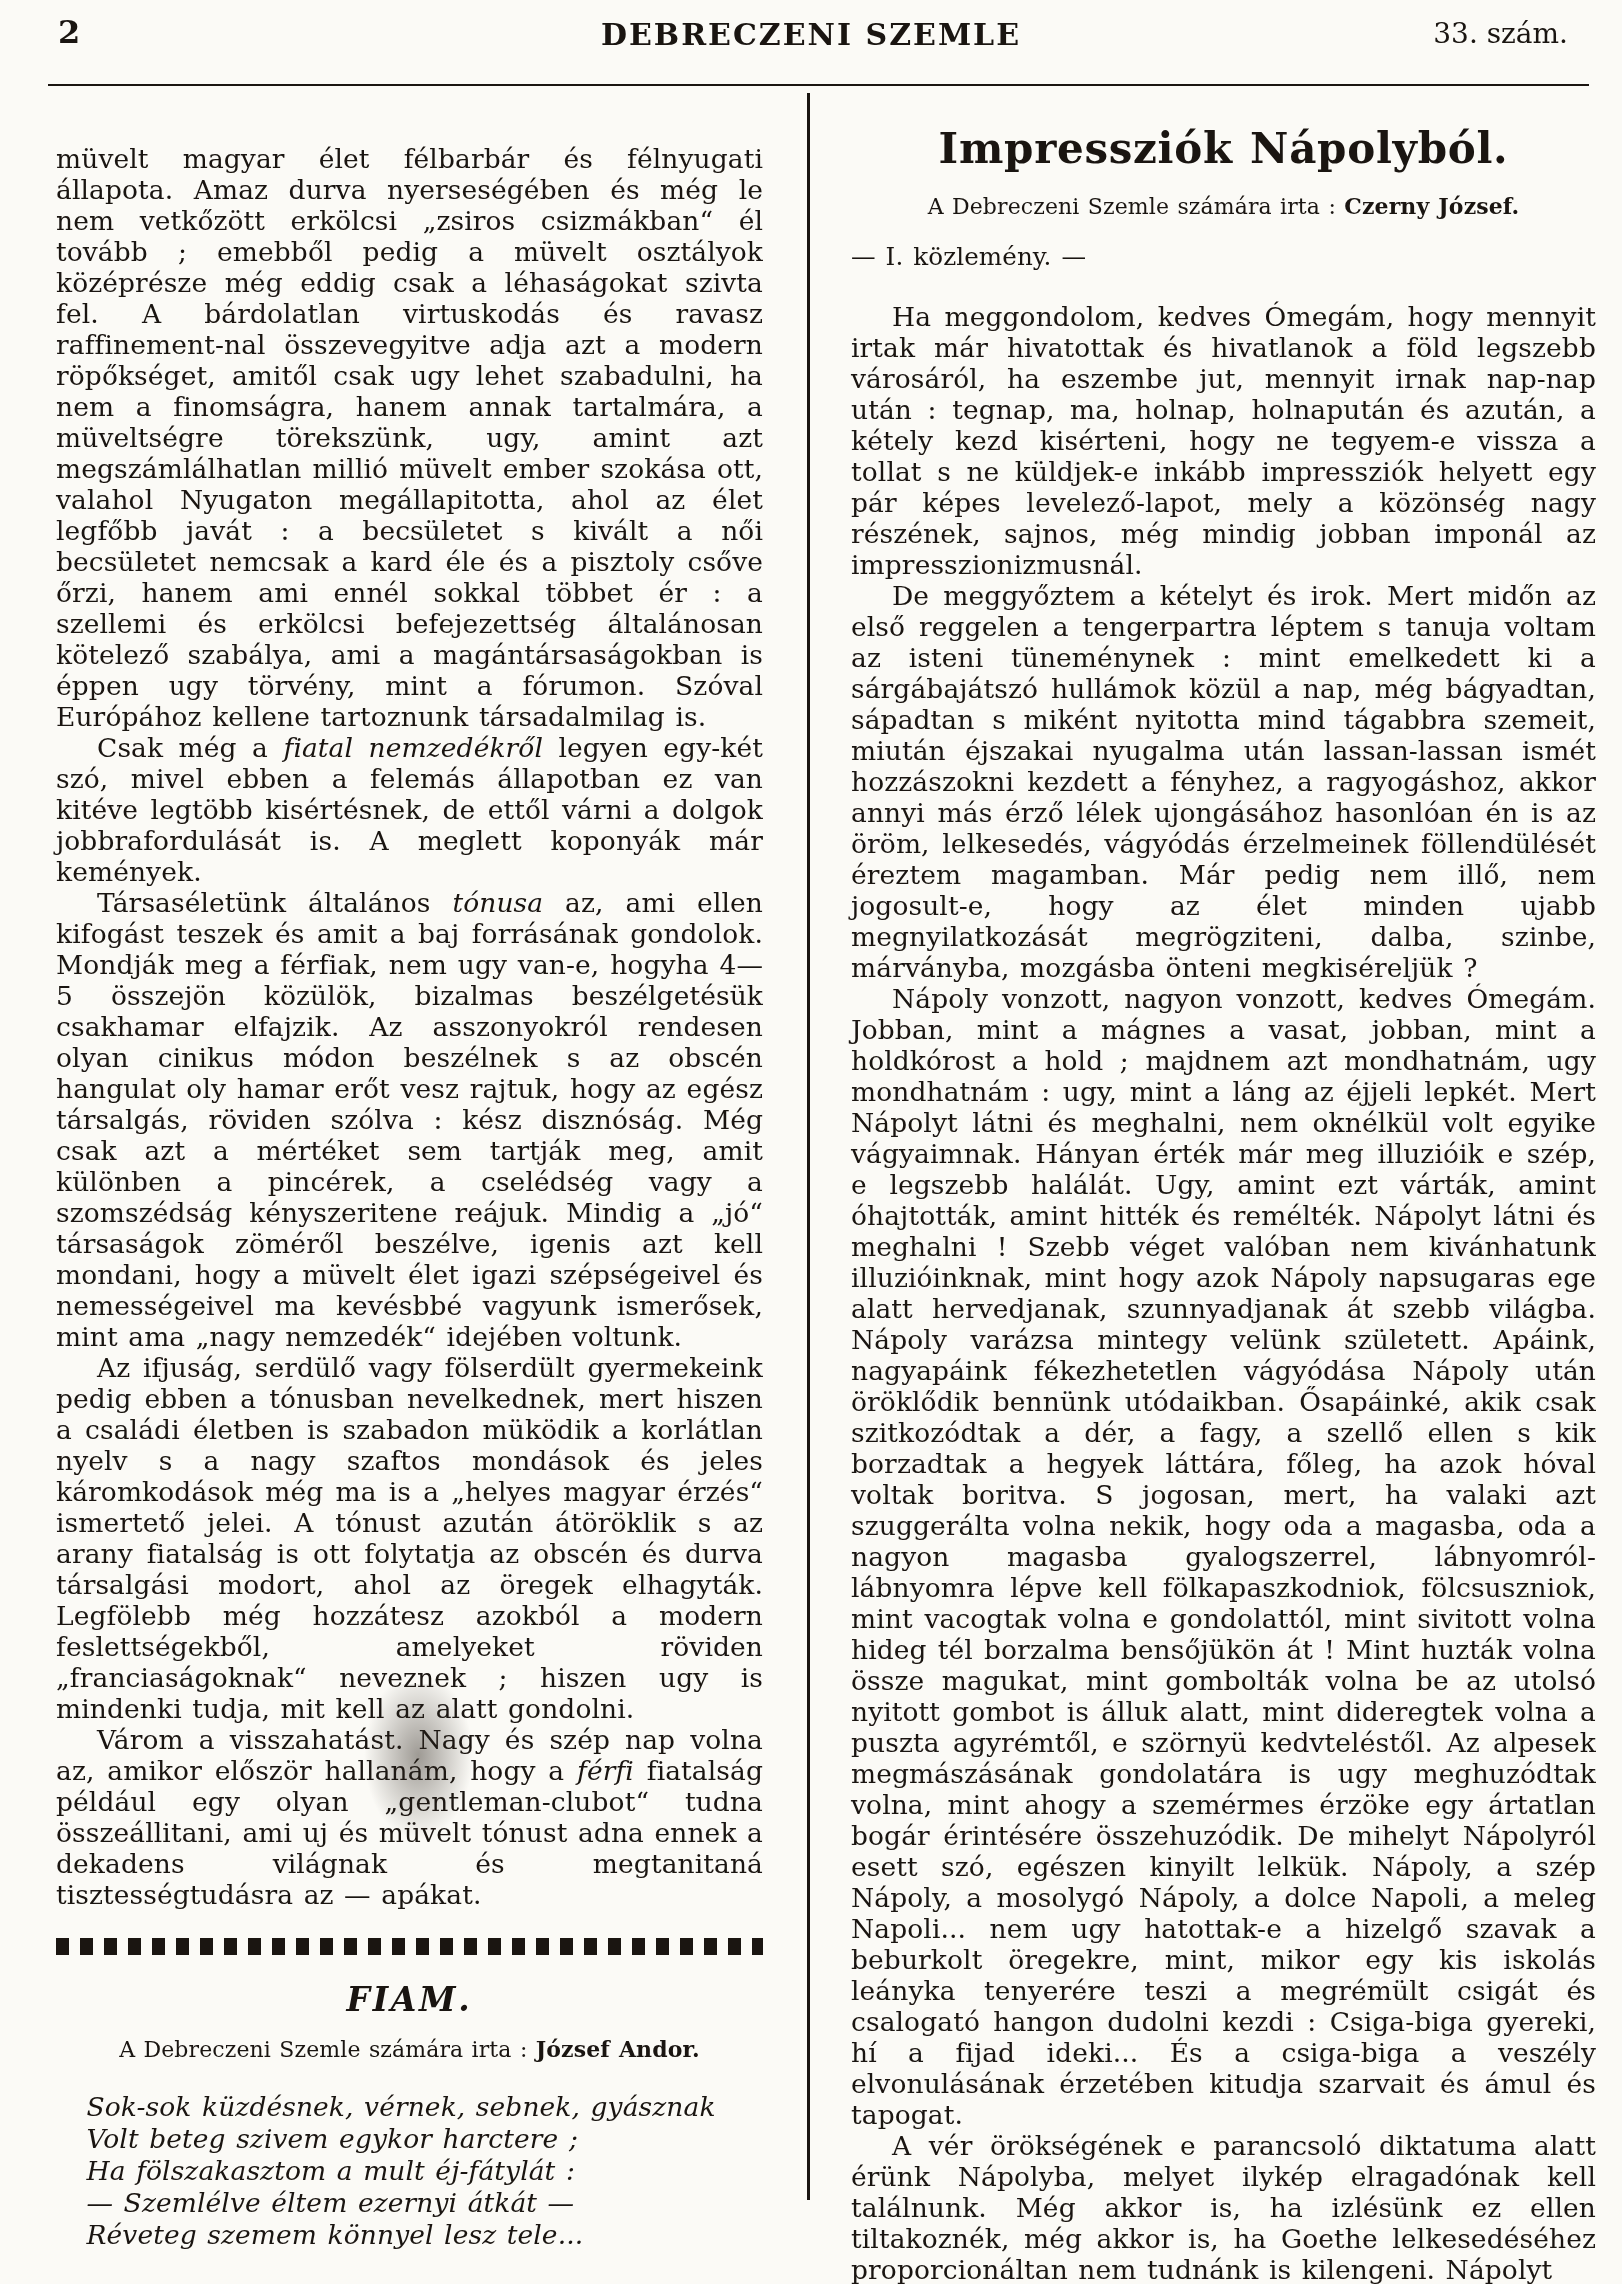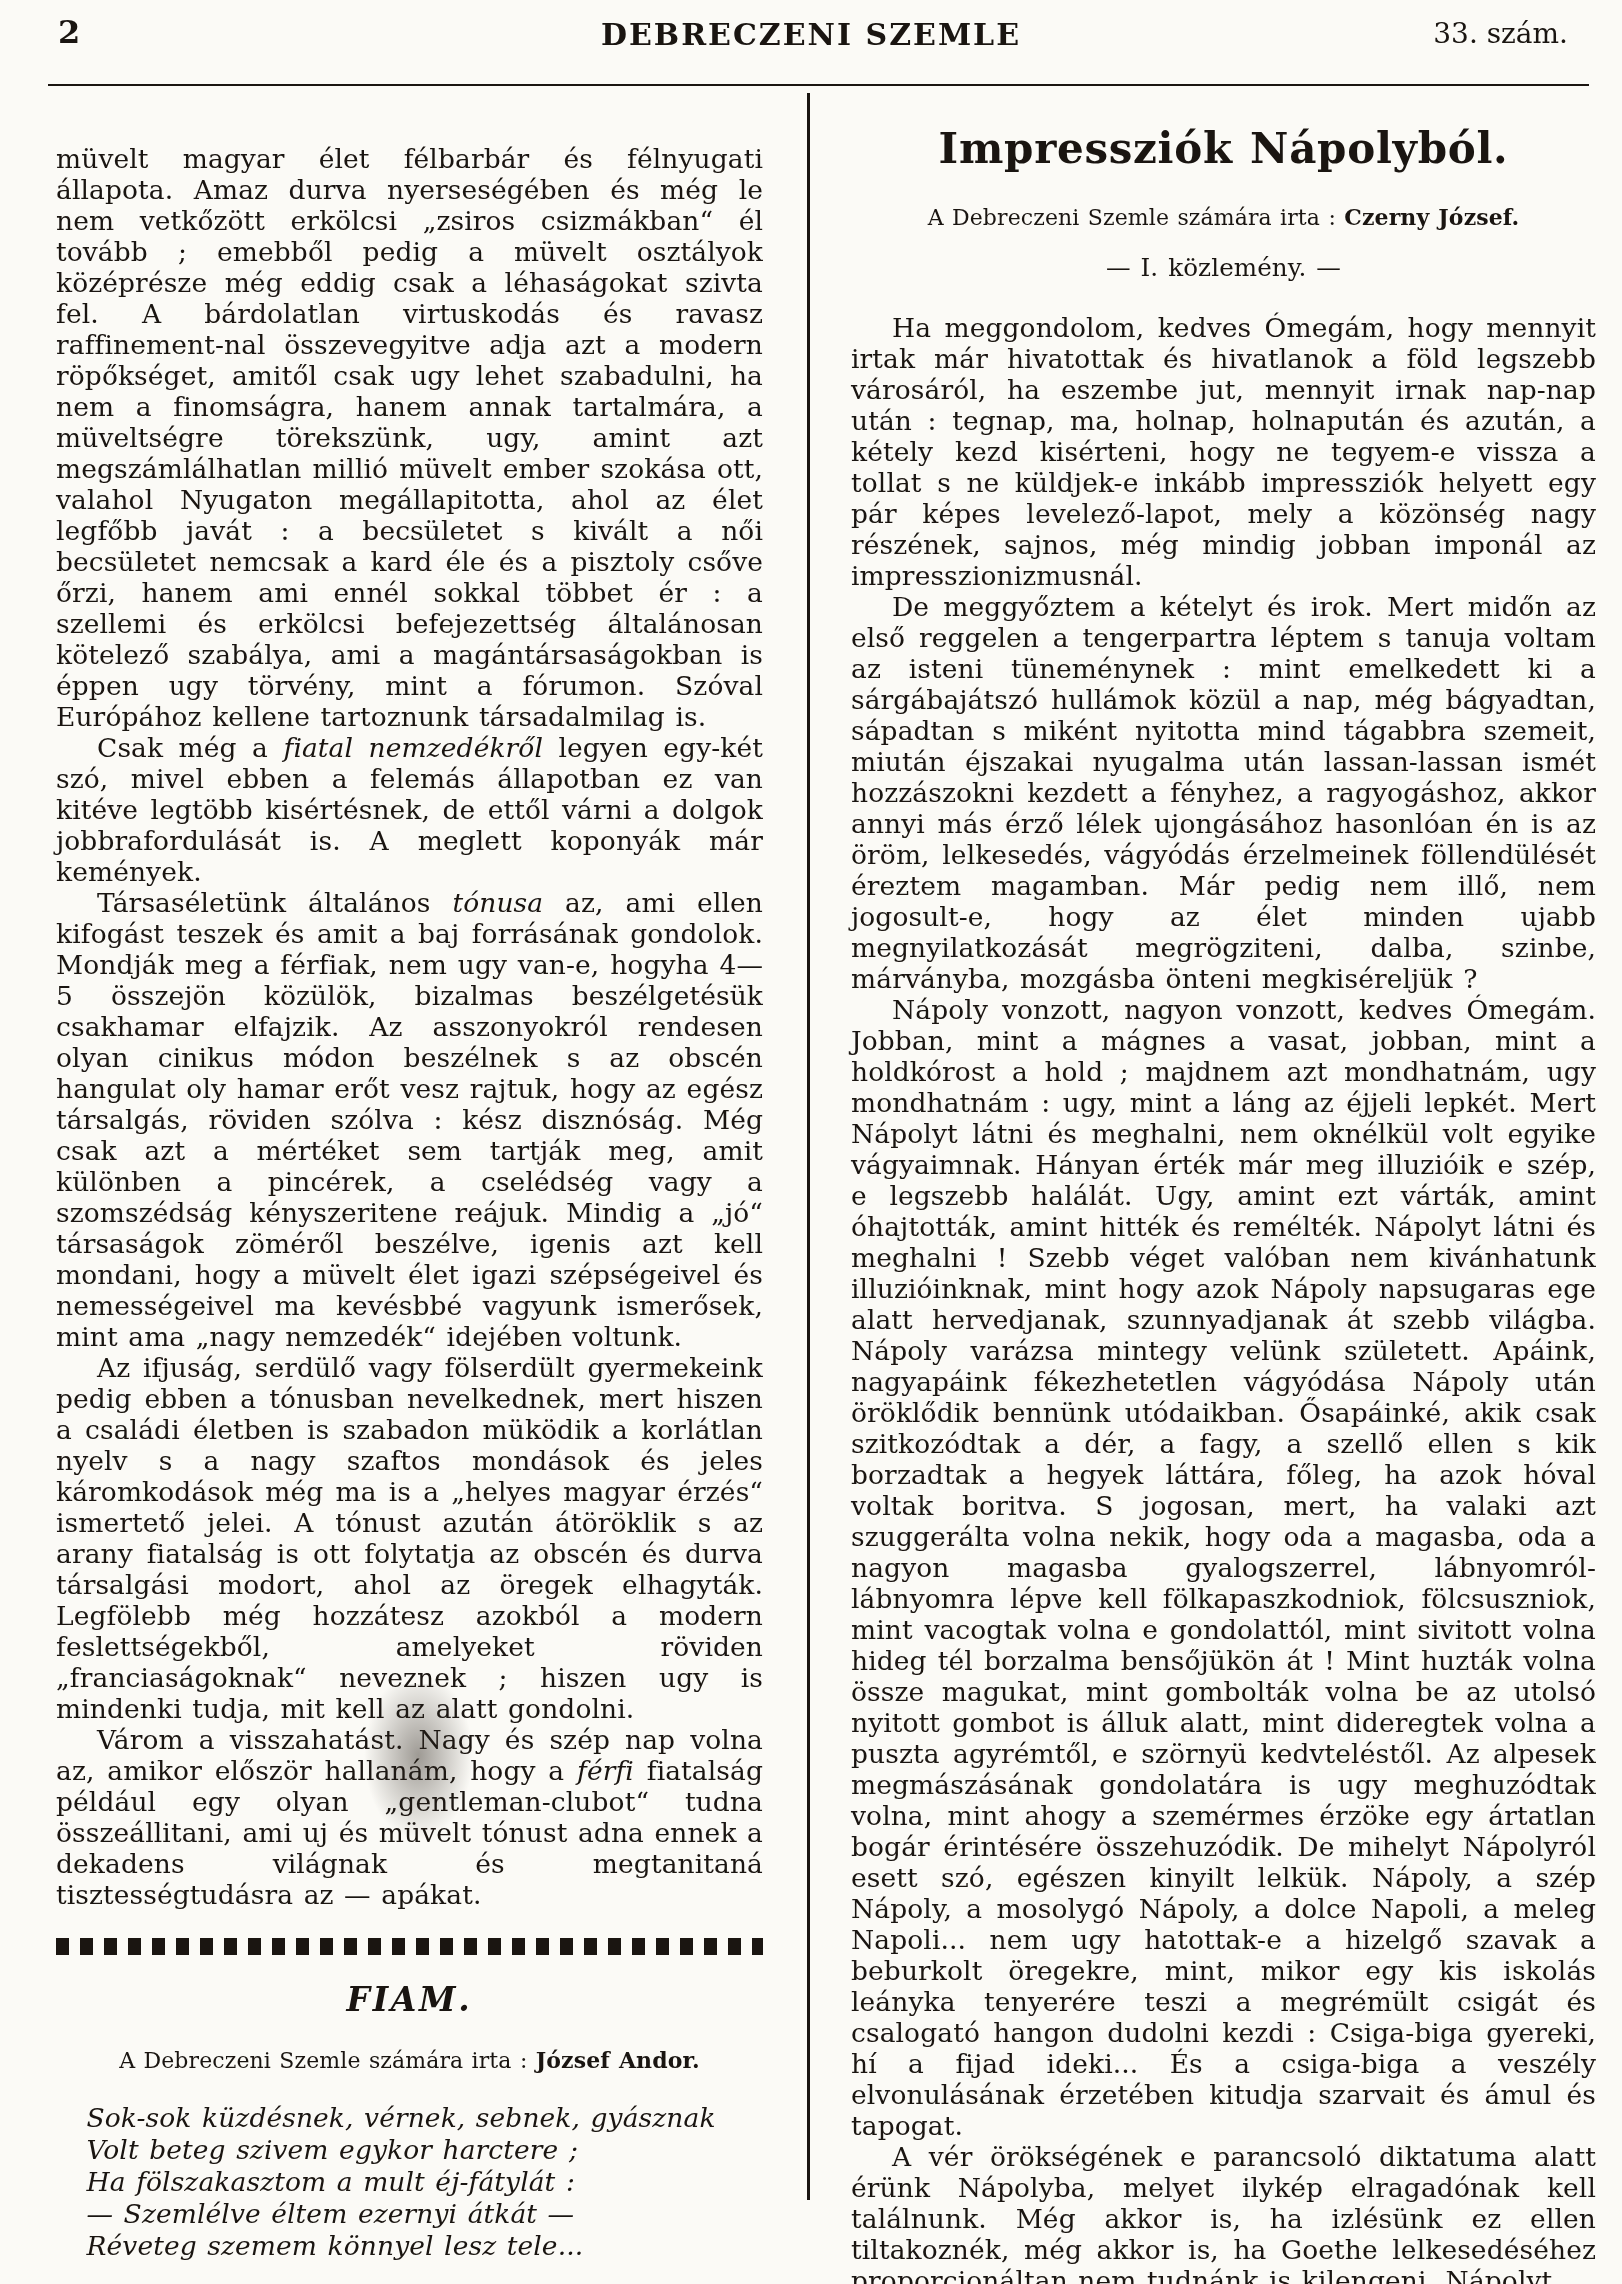--- a/index.html
+++ b/index.html
@@ -31,30 +31,30 @@
   .para{margin:0;text-align:justify}
   .para.indent{text-indent:41px}
   .it{font-style:italic}
   .b{font-weight:bold}
 
   
   .squares{margin-top:28px;height:16.6px;
     background:repeating-linear-gradient(90deg,var(--ink,#1a1511) 0 12.6px,transparent 12.6px 24px)}
   .poem-title{margin:29px 0 0;text-align:center;font-style:italic;font-weight:bold;
     font-size:33px;letter-spacing:2.7px}
-  .byline{margin:32px 0 0;text-align:center;font-size:22px;line-height:26.5px;
+  .byline{margin:21px 0 0;text-align:center;font-size:22px;line-height:26.5px;
     text-indent:0;word-spacing:1.3px}
   .poem{margin-top:28px;font-style:italic;font-size:26.5px;line-height:32px;
     padding-left:30.5px;text-align:left}
   .poem-line{white-space:nowrap}
 
   
   .art-title{margin:8px;text-align:center;font-weight:bold;font-size:42px;line-height:1.12;
     letter-spacing:0.7px;text-indent:0}
-  .part-label{margin:20px 0 16px;text-align:center;font-size:24.6px;text-indent:0}
+  .part-label{margin:20px 0 16px;font-size:24.6px;text-indent:0}
   .art-body{margin-top:29px}
 
   
   .ink-smudge{position:absolute;left:362px;top:1684px;width:113px;height:159px;
     background:radial-gradient(ellipse at 50% 45%, rgba(45,38,30,.45), rgba(45,38,30,0) 68%);
     pointer-events:none}
 </style>
 </head>
 <body>
 

